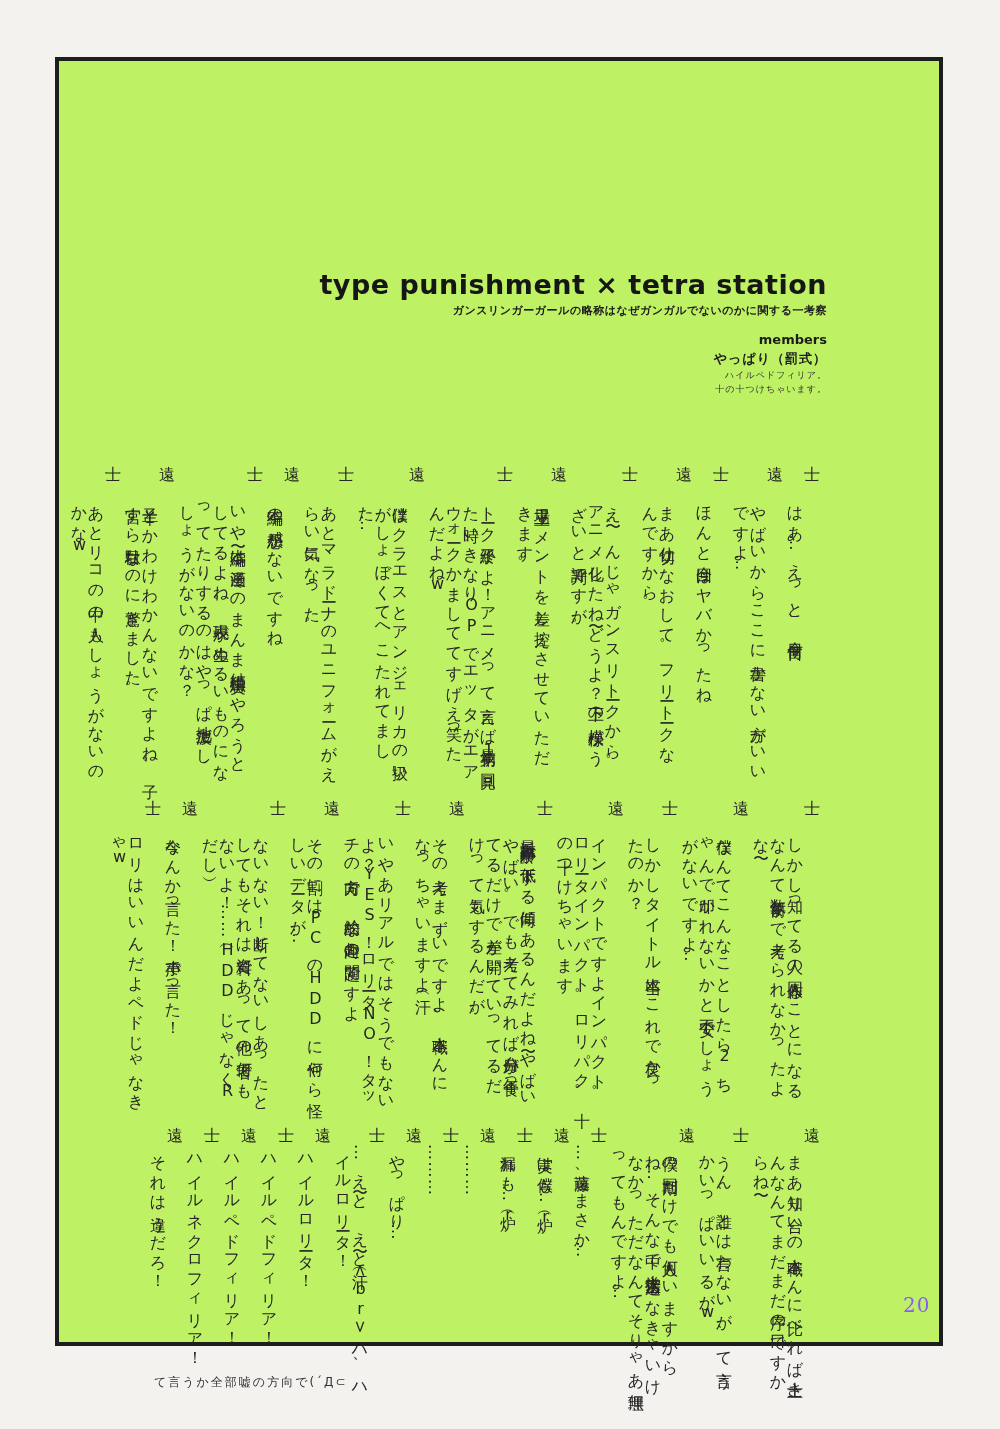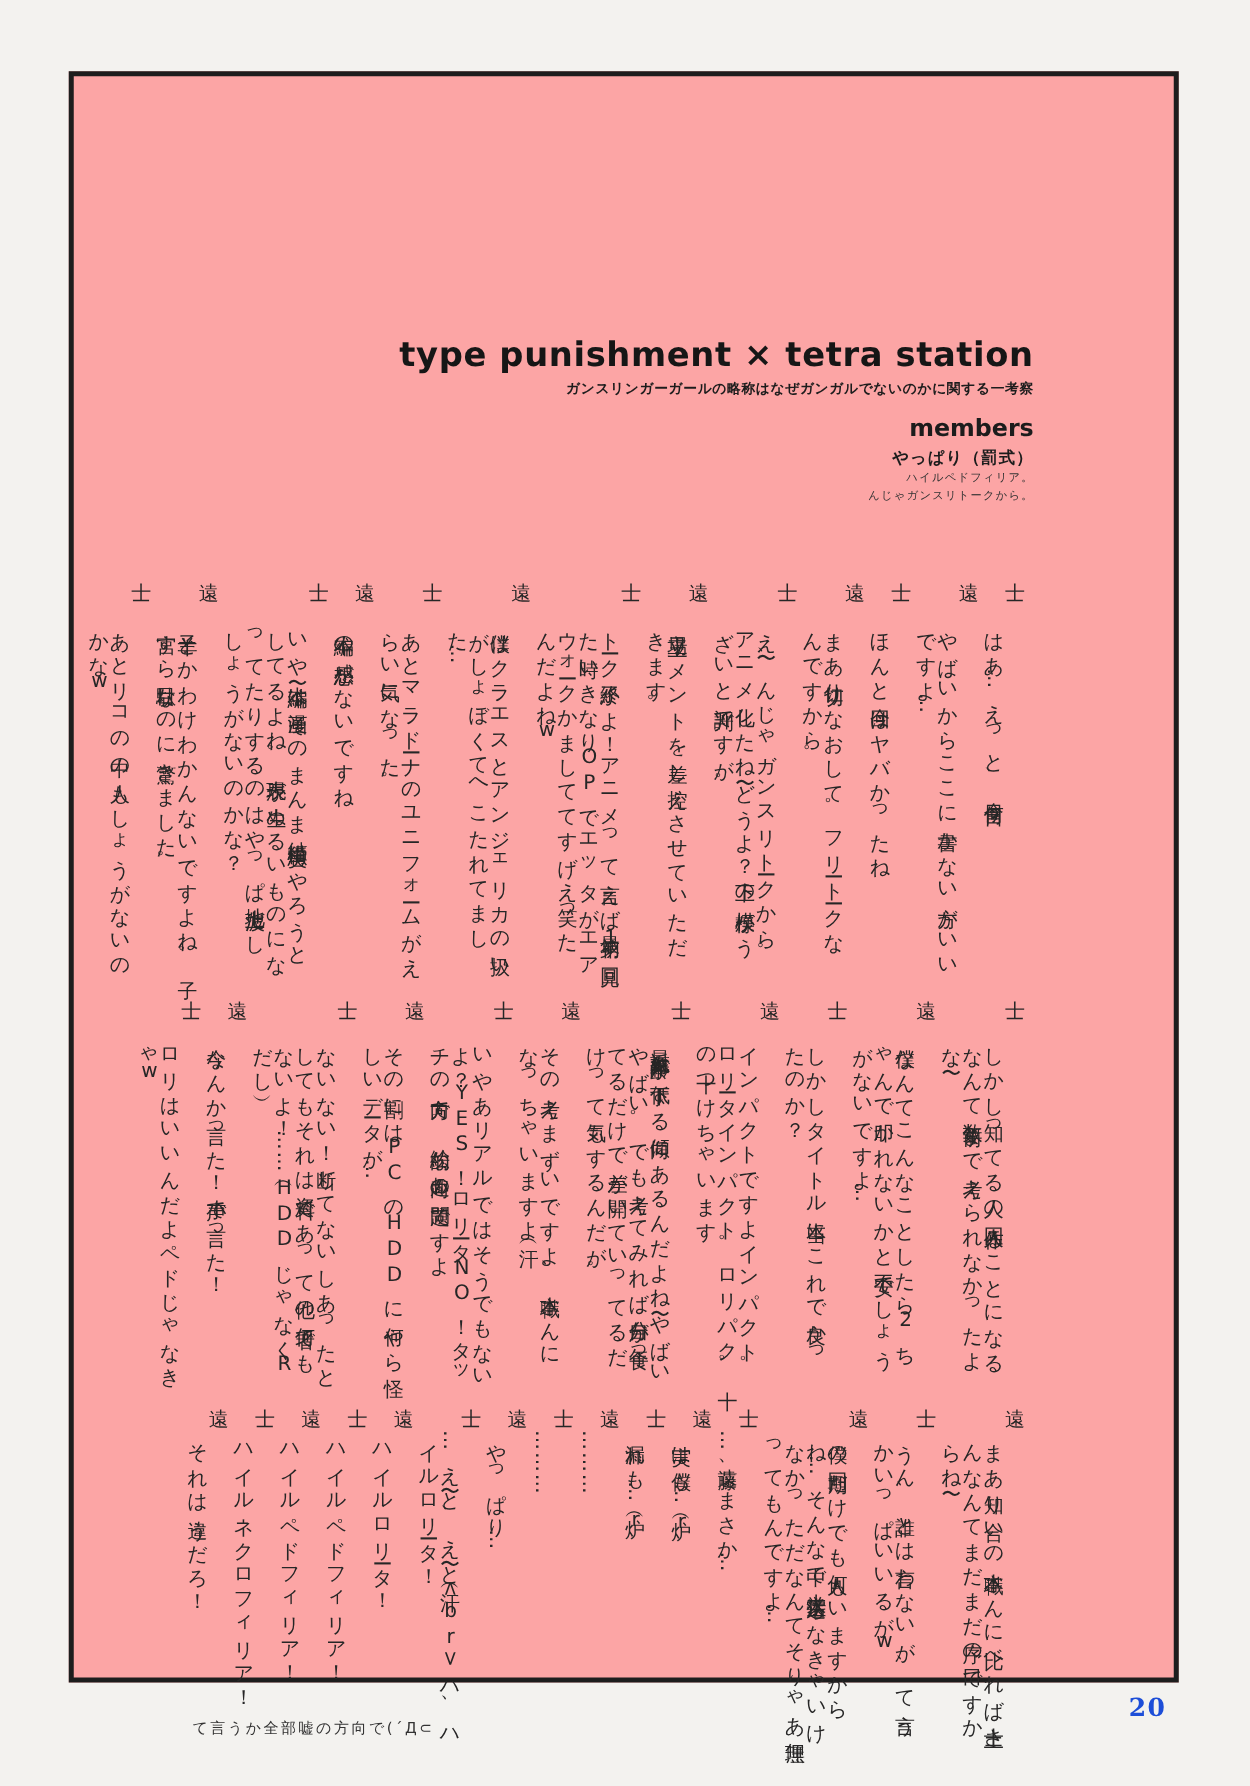--- a/index.html
+++ b/index.html
@@ -10,34 +10,34 @@
     color: #2b2b2b;
     overflow: hidden;
   }
   .screen { position: relative; width: 1000px; height: 1429px; }
 
   
   .page-box {
     position: absolute; left: 55px; top: 57px;
     width: 880px; height: 1281px;
     border: 4px solid #1d1d1d;
-    background: #fca5a5;
+    background: #bef264;
   }
 
   
   .header {
     position: absolute; top: 208px; right: 112px;
     text-align: right; color: #1c1c1c;
   }
   .title {
     font-size: 27px; font-weight: bold; letter-spacing: 0.5px;
     color: #161616; white-space: nowrap;
   }
   .subtitle { font-size: 11px; margin-top: 3px; letter-spacing: 0.5px; font-weight: bold; }
-  .members-heading { font-size: 19px; font-weight: bold; margin-top: 14px; }
+  .members-heading { font-size: 13px; font-weight: bold; margin-top: 14px; }
   .member-name { font-size: 13px; font-weight: bold; margin-top: 3px; letter-spacing: 1px; }
   .member-note { font-size: 9px; margin-top: 1px; letter-spacing: 1px; color: #333; }
 
   
   .band {
     position: absolute; right: 118px;
     writing-mode: vertical-rl; text-orientation: mixed;
     font-size: 16px; line-height: 17px; letter-spacing: 1.5px;
     color: #262626; white-space: normal;
   }
@@ -53,39 +53,39 @@
   .up { text-orientation: upright; }
 
   
   .footer-note {
     position: absolute; left: 95px; top: 1313px;
     font-size: 12px; letter-spacing: 2px; color: #333;
   }
 
   
   .page-num {
-    position: absolute; left: 903px; top: 1354px;
+    position: absolute; left: 903px; top: 1293px;
     font-family: "DejaVu Serif", serif;
-    font-size: 20px; color: #1d4ed8; letter-spacing: 1px; font-weight: bold;
+    font-size: 20px; color: #8b5cf6; letter-spacing: 1px;
   }
 </style>
 </head>
 <body>
 
 <div class="screen">
 
   <div class="page-box">
 
     <div class="header">
       <div class="title">type punishment × tetra station</div>
       <div class="subtitle">ガンスリンガーガールの略称はなぜガンガルでないのかに関する一考察</div>
       <div class="members-heading">members</div>
       <div class="member-name">やっぱり（罰式）</div>
       <div class="member-note">ハイルペドフィリア。</div>
-      <div class="member-note">んじゃガンスリトークから。</div>
+      <div class="member-note">十の十つけちゃいます。</div>
     </div>
 
     <div class="band band-1">
         <div class="turn">
           <div class="spk">士</div>
           <div class="speech">はあ…えっと、今日何日？</div>
         </div>
         <div class="turn">
           <div class="spk">遠</div>
           <div class="speech">やばいからここに書かない方がいいですよ…</div>

